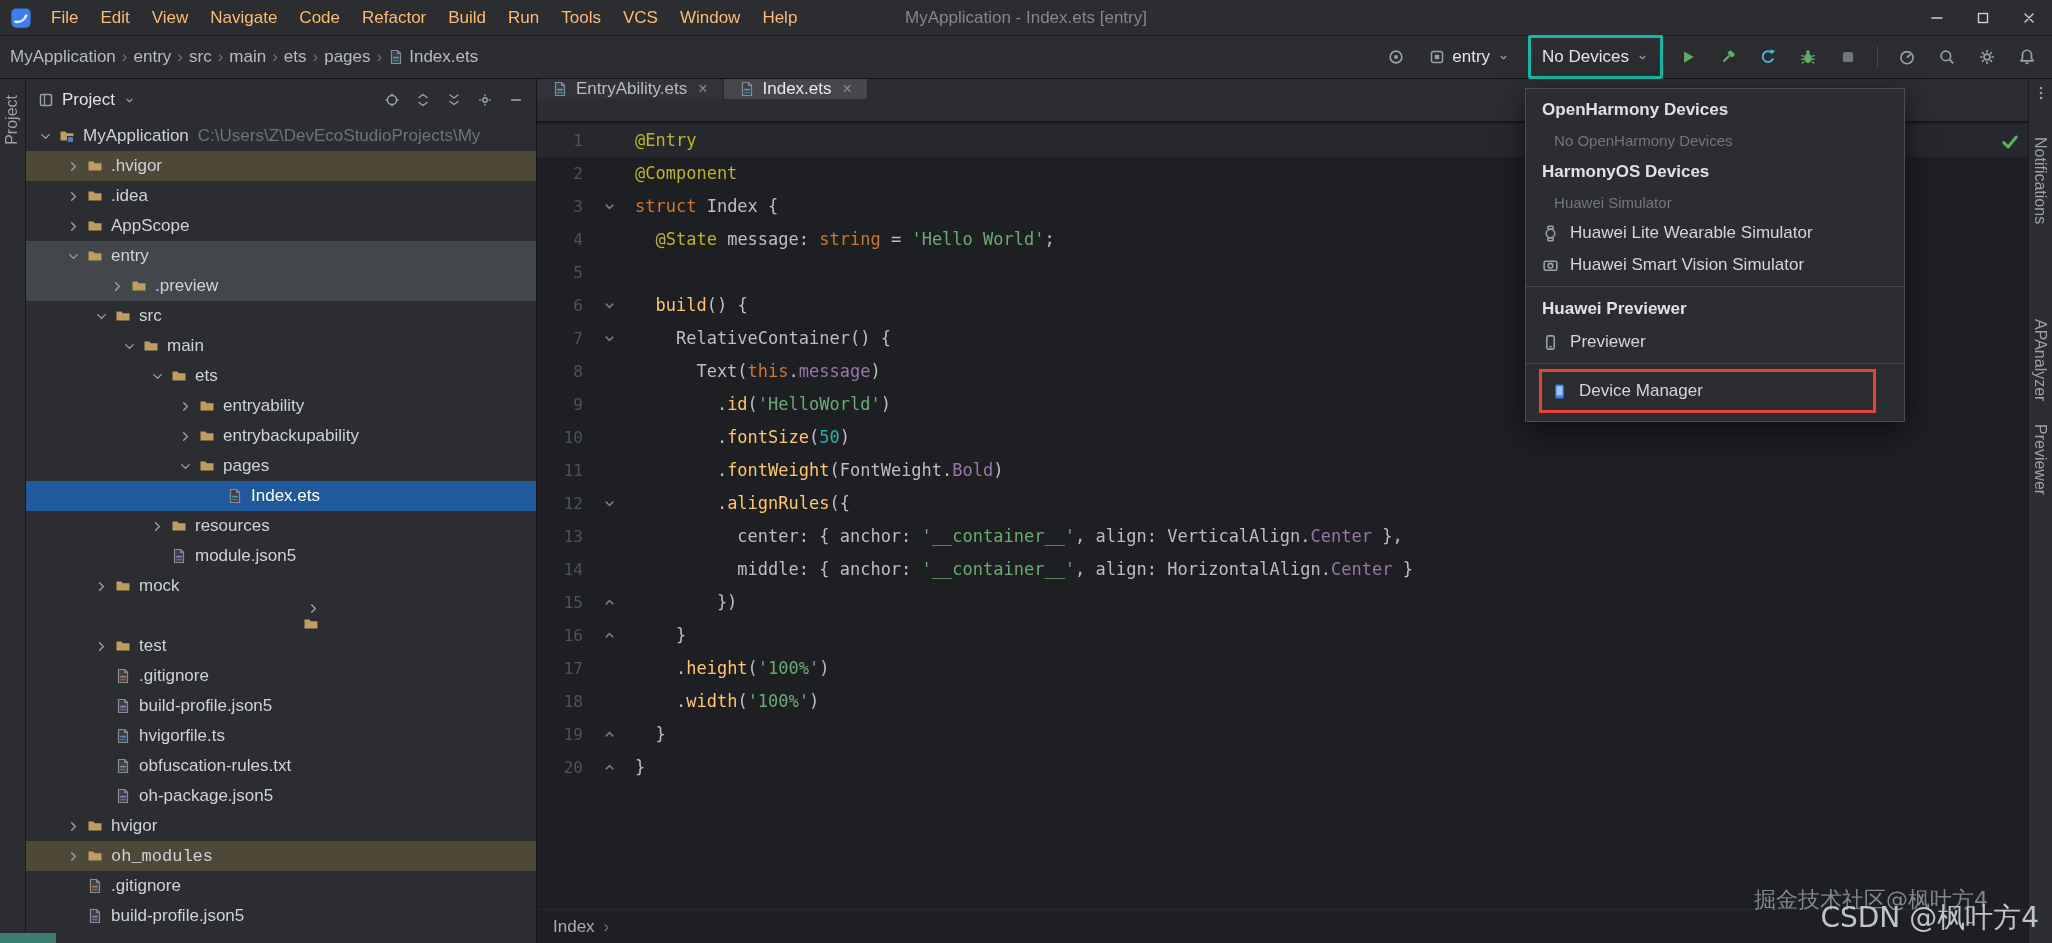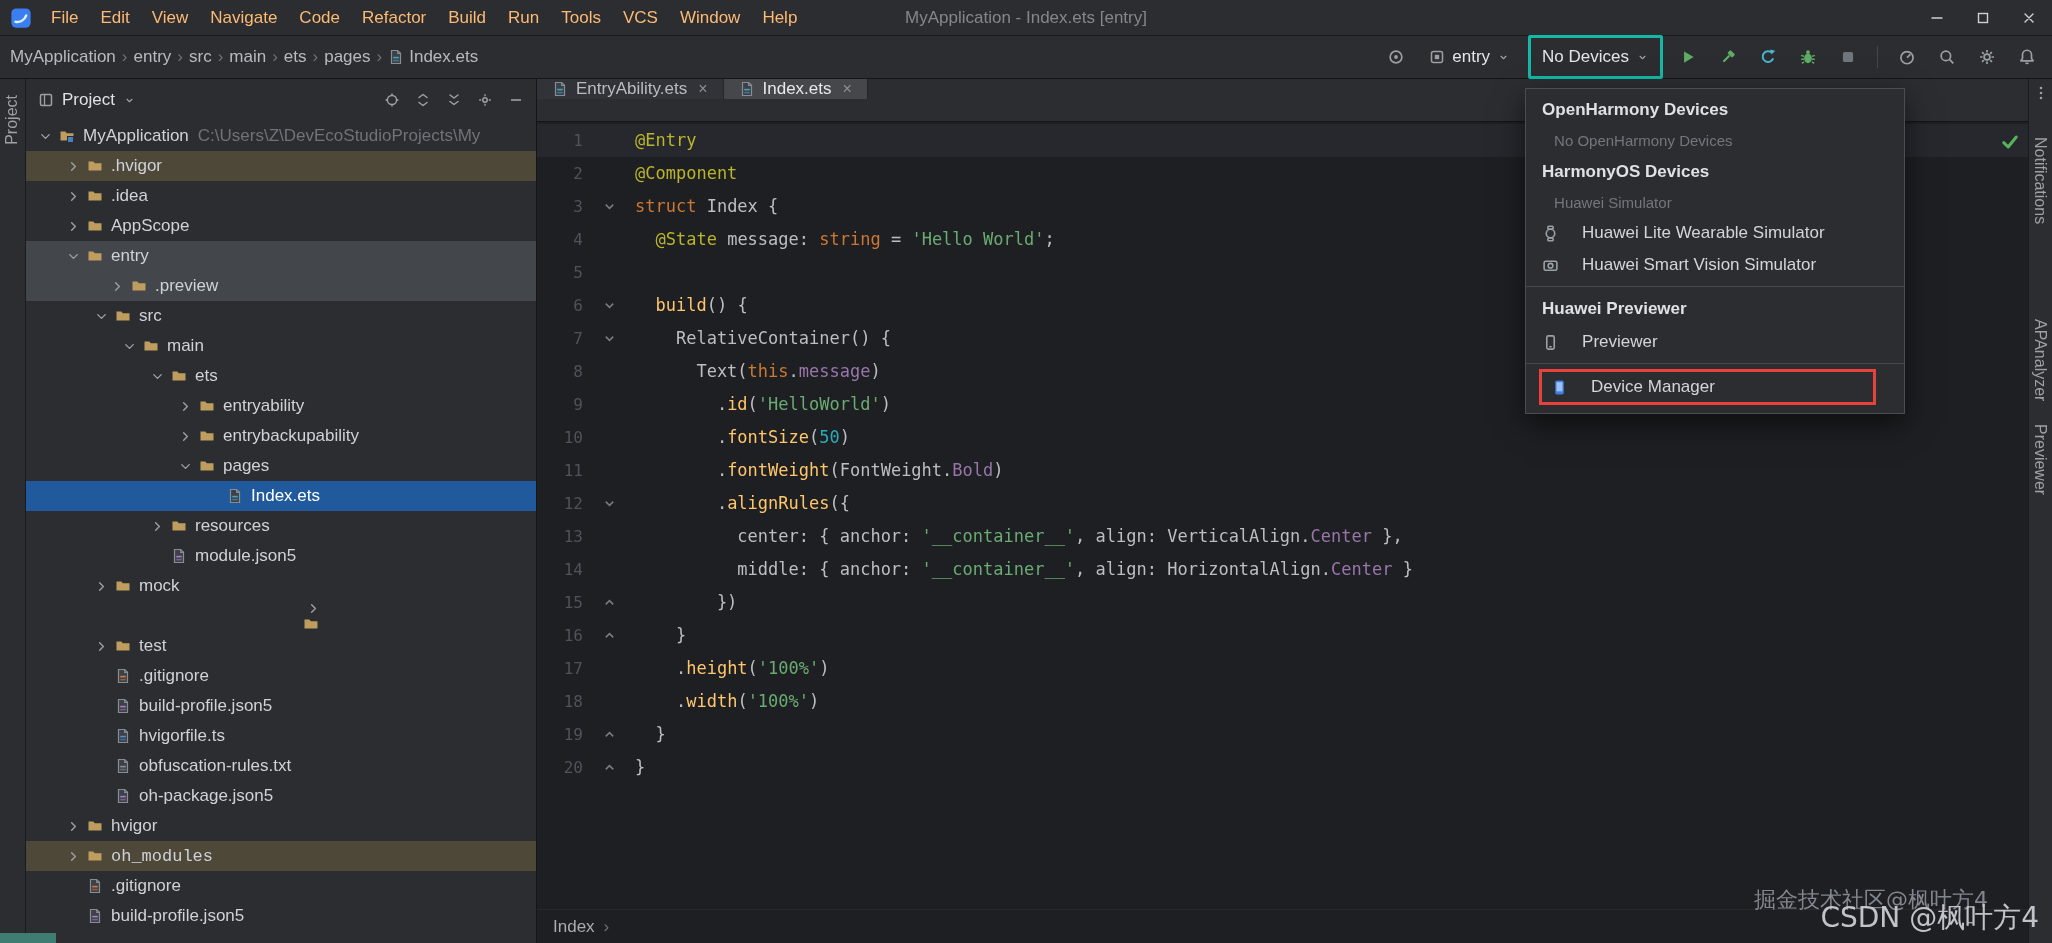--- a/index.html
+++ b/index.html
@@ -32,22 +32,22 @@
   .tico-group { display:flex; align-items:center; gap:10px; }
   .tool-btn { display:flex; align-items:center; gap:7px; padding:4px 8px; border:none; background:transparent; color:#e3e5e8; font:inherit; border-radius:4px; cursor:default; }
   .device-wrap { position:relative; }
   .red-annotation { border:3px solid #14b8a6; border-radius:2px; display:inline-flex; padding:5px 3px; }
   .annotated { border:3px solid #e8413c !important; }
 
   
   .device-menu { position:absolute; top:calc(100% + 9px); left:-3px; width:380px; background:#2b2d30; border:1px solid #4a4d52; box-shadow:0 10px 28px rgba(0,0,0,.55); padding:4px 0 6px; z-index:60; }
   .dm-header { height:34px; line-height:34px; padding:0 16px; font-weight:bold; color:#dfe1e5; }
   .dm-note { height:28px; line-height:28px; padding:0 28px; color:#73767d; font-size:15px; }
-  .dm-item { height:32px; display:flex; align-items:center; gap:23px; padding:0 16px; color:#d3d5da; }
-  .dm-item.annotated { height:36px; margin:2px 28px 2px 13px; padding:0 9px; }
+  .dm-item { height:32px; display:flex; align-items:center; gap:11px; padding:0 16px; color:#d3d5da; }
+  .dm-item.annotated { height:44px; margin:2px 28px 2px 13px; padding:0 9px; }
   .dm-sep { height:1px; background:#46484d; margin:5px 0; }
 
   
   .main { display:flex; height:864px; }
   .left-stripe { width:26px; background:#2b2d30; border-right:1px solid #1a1b1e; position:relative; flex:none; }
   .vlabel-left { position:absolute; top:16px; left:3px; writing-mode:vertical-rl; transform:rotate(180deg); color:#9da0a6; font-size:16px; }
   .right-stripe { width:24px; background:#2b2d30; border-left:1px solid #1a1b1e; position:relative; flex:none; }
   .vlabel-right { position:absolute; left:2px; writing-mode:vertical-rl; color:#9da0a6; font-size:16px; }
   .stripe-more { position:absolute; top:6px; left:4px; }
 

